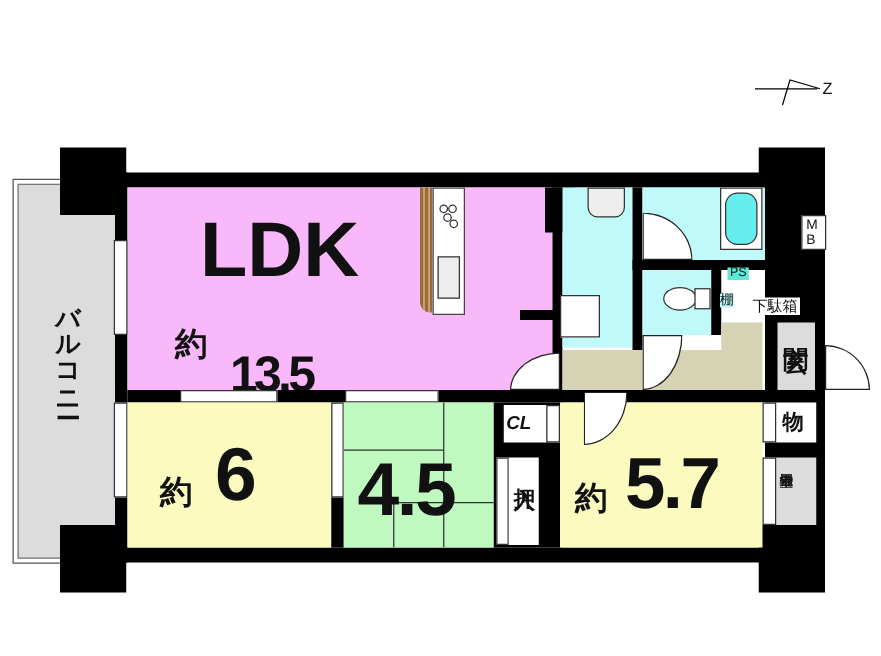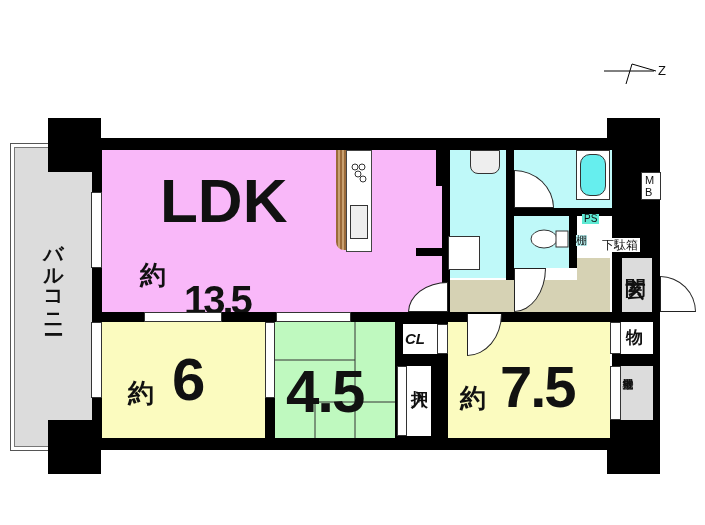--- a/index.html
+++ b/index.html
@@ -87,21 +87,21 @@
 <div class="abs" style="left:403px;top:324px;width:34px;height:30px;background:#fff;"></div>
 <div class="lbl" style="left:405px;top:331px;font-size:15px;font-style:italic;">CL</div>
 <div class="win" style="left:437px;top:324px;width:11px;height:30px;"></div>
 <div class="win" style="left:397px;top:366px;width:10px;height:70px;"></div>
 <div class="abs" style="left:407px;top:366px;width:24px;height:70px;background:#fff;"></div>
 <div class="lbl" style="left:411px;top:377px;font-size:17px;writing-mode:vertical-rl;">押入</div>
 
 <div class="abs" style="left:448px;top:322px;width:162px;height:116px;background:#fbfbbf;"></div>
 <div class="door" style="left:467px;top:314px;width:35px;height:42px;border-radius:0 0 100% 0;background:#fff;border-top:none;"></div>
 <div class="lbl" style="left:460px;top:385px;font-size:26px;">約</div>
-<div class="lbl" style="left:500px;top:358px;font-size:58px;letter-spacing:-2px;">7.5</div>
+<div class="lbl" style="left:500px;top:358px;font-size:58px;letter-spacing:-2px;">5.7</div>
 
 <div class="win" style="left:610px;top:322px;width:11px;height:32px;"></div>
 <div class="abs" style="left:621px;top:322px;width:32px;height:32px;background:#fff;"></div>
 <div class="lbl" style="left:626px;top:329px;font-size:17px;">物</div>
 <div class="win" style="left:610px;top:366px;width:11px;height:54px;"></div>
 <div class="abs" style="left:621px;top:366px;width:32px;height:54px;background:#dcdcdc;"></div>
 <div class="lbl" style="left:622px;top:370px;font-size:11px;font-weight:normal;writing-mode:vertical-rl;height:50px;">室外機置場</div>
 
 <div class="abs" style="left:450px;top:150px;width:56px;height:128px;background:#bff9f9;"></div>
 <div class="abs" style="left:470px;top:150px;width:30px;height:24px;border:1px solid #333;border-radius:0 0 8px 8px;background:#eee;"></div>

